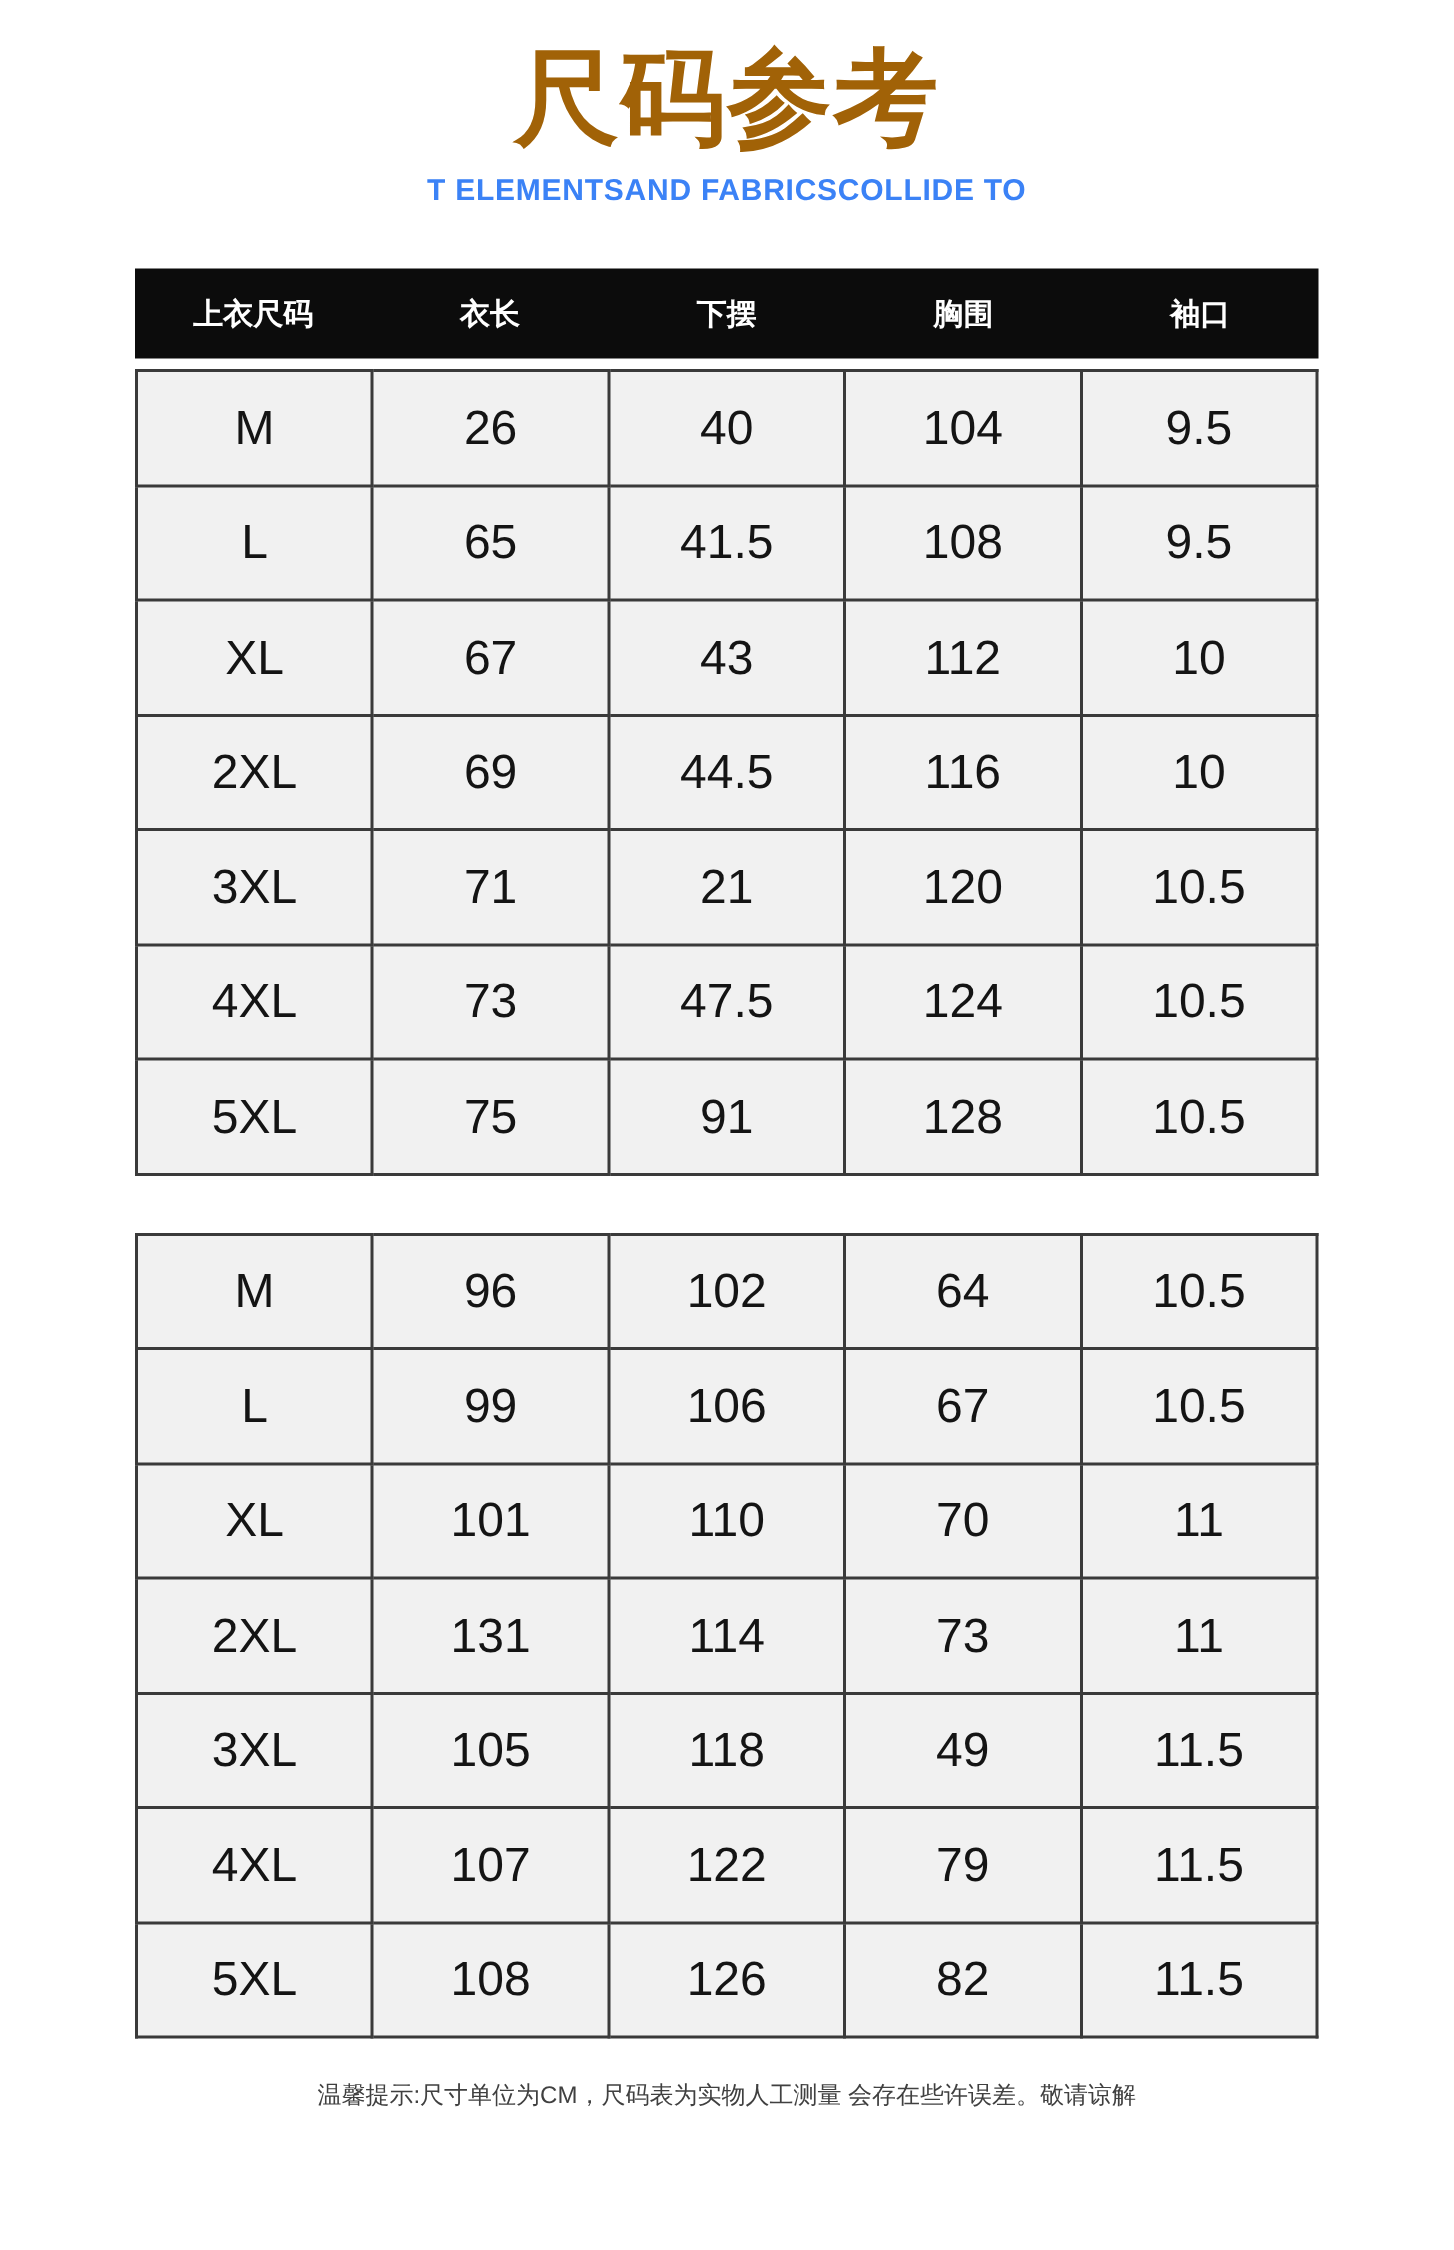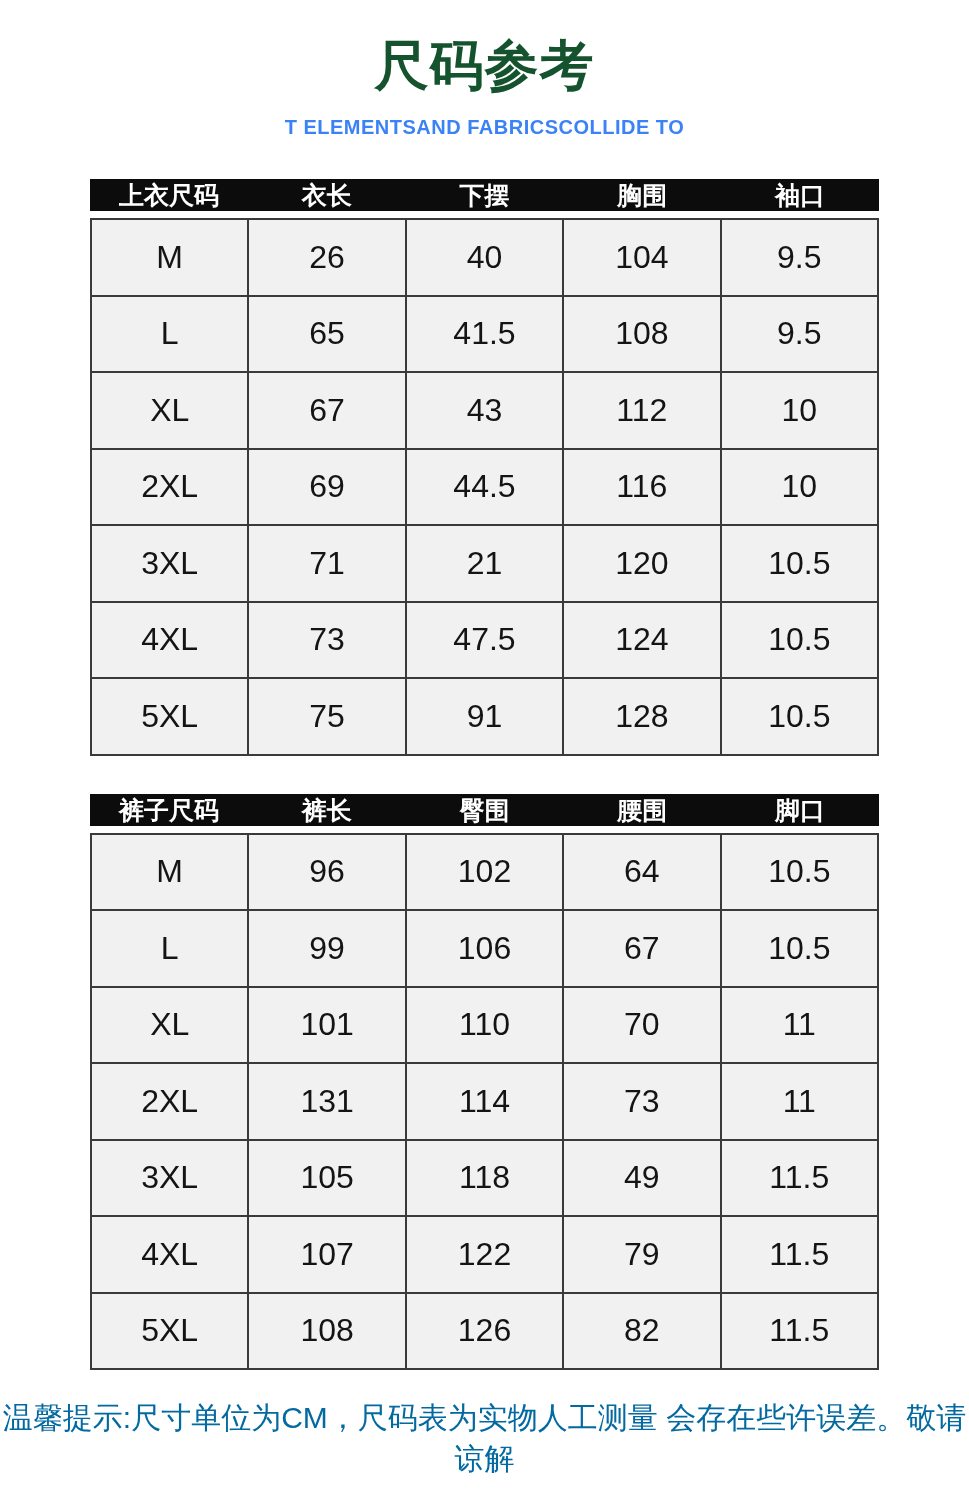--- a/index.html
+++ b/index.html
@@ -7,49 +7,49 @@
     width: 969px;
     height: 1500px;
     background: #ffffff;
     font-family: "Liberation Sans", "DejaVu Sans", sans-serif;
     color: #141414;
     overflow: hidden;
   }
   .page-title {
     margin-top: 30px;
     text-align: center;
-    font-size: 54px;
+    font-size: 70px;
     font-weight: 900;
     letter-spacing: 1px;
     line-height: 70px;
-    color: #14532d;
+    color: #a16207;
   }
   .page-subtitle {
     margin-top: 16px;
     text-align: center;
     font-size: 20px;
     font-weight: 700;
     letter-spacing: 0.5px;
     color: #3b82f6;
   }
   .size-section {
     width: 789px;
     margin: 0 auto;
   }
   .size-section.first { margin-top: 40px; }
   .size-section.second { margin-top: 38px; }
   .table-header {
-    height: 32px;
+    height: 60px;
     background: #0c0c0c;
     display: grid;
     grid-template-columns: repeat(5, 1fr);
     align-items: center;
     text-align: center;
     color: #ffffff;
-    font-size: 25px;
+    font-size: 20px;
     font-weight: 700;
     margin-bottom: 7px;
   }
   table.table-body {
     width: 100%;
     border-collapse: collapse;
     table-layout: fixed;
   }
   table.table-body td {
     height: 76.5px;
@@ -57,23 +57,23 @@
     border: 2px solid #3a3a3a;
     text-align: center;
     vertical-align: middle;
     font-size: 32px;
     font-weight: 400;
     color: #141414;
   }
   .footer-note {
     margin-top: 28px;
     text-align: center;
-    font-size: 30px;
+    font-size: 16px;
     font-weight: 400;
-    color: #0369a1;
+    color: #404040;
   }
 </style>
 </head>
 <body>
 
 <div class="page-title">尺码参考</div>
 
 <div class="page-subtitle">T ELEMENTSAND FABRICSCOLLIDE TO</div>
 
 <div class="size-section first">
@@ -133,27 +133,20 @@
           <td>75</td>
           <td>91</td>
           <td>128</td>
           <td>10.5</td>
         </tr>
       </tbody>
   </table>
 </div>
 
 <div class="size-section second">
-  <div class="table-header">
-      <div>裤子尺码</div>
-      <div>裤长</div>
-      <div>臀围</div>
-      <div>腰围</div>
-      <div>脚口</div>
-    </div>
   <table class="table-body">
     <tbody>
         <tr>
           <td>M</td>
           <td>96</td>
           <td>102</td>
           <td>64</td>
           <td>10.5</td>
         </tr>
         <tr>

